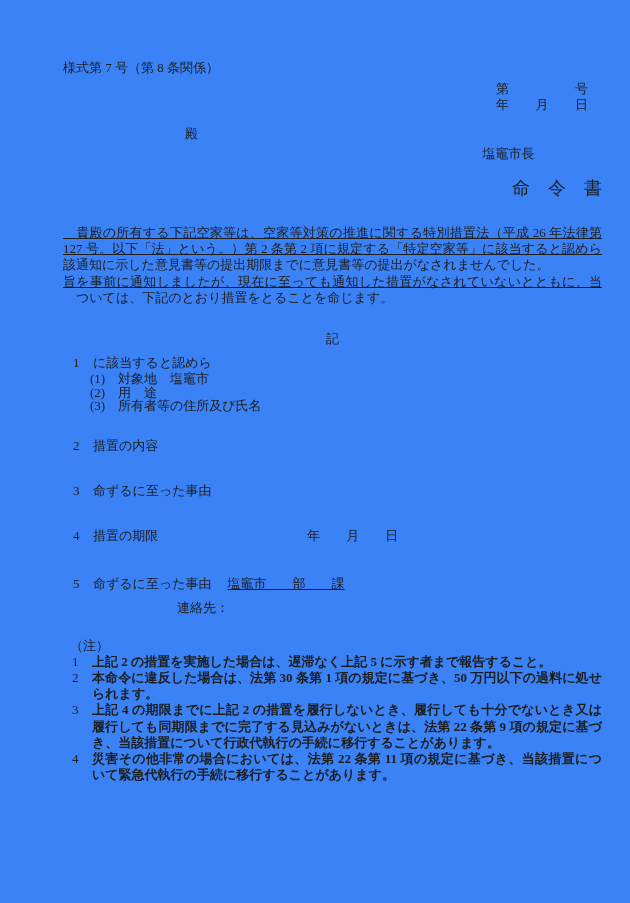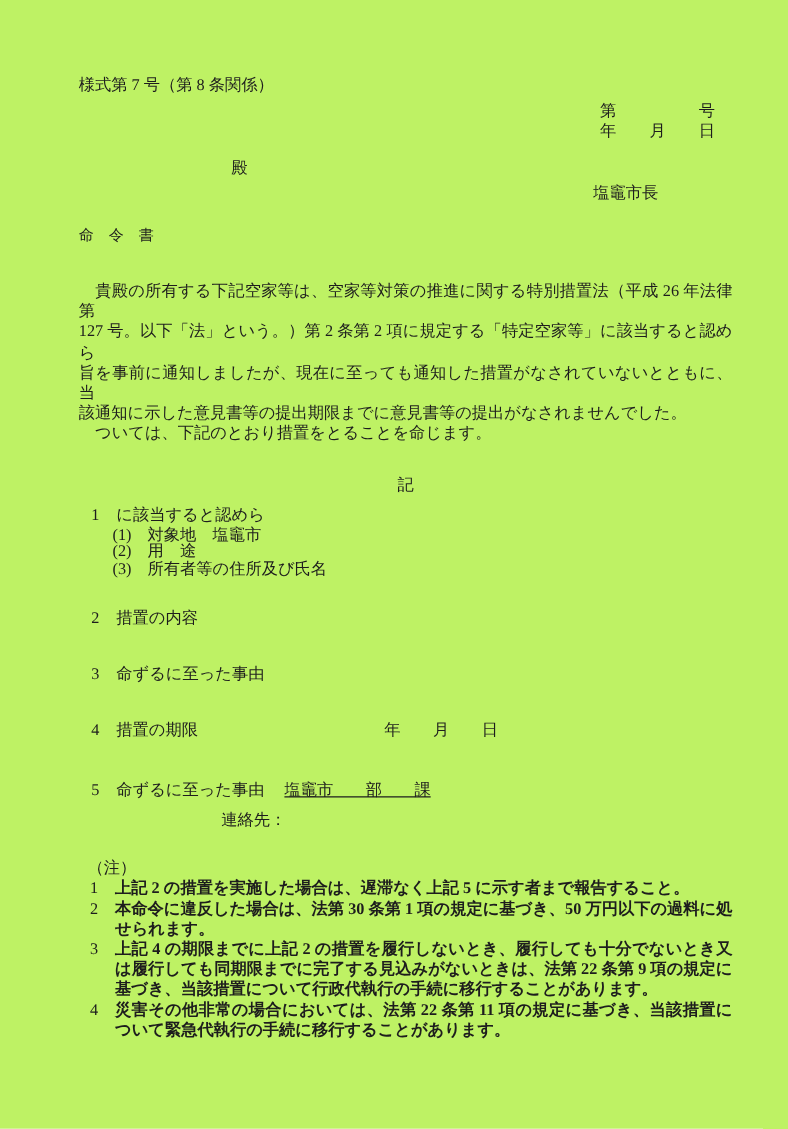--- a/index.html
+++ b/index.html
@@ -5,41 +5,41 @@
   html,body { margin:0; padding:0; }
   body {
     background:#fcfcfc;
     font-family:"Liberation Serif","DejaVu Serif",serif;
     color:#1d1d1d;
   }
   .page {
     position:relative;
     width:630px; height:903px;
     box-sizing:border-box;
-    padding:60px 44px 0 63px;
-    background:#bef264;
+    padding:60px 28px 0 63px;
+    background:#3b82f6;
     font-size:13px; line-height:16px;
     overflow:hidden;
   }
   .form-label { }
   .num-line, .date-line {
     display:flex; justify-content:space-between;
     width:92px; margin-left:auto; margin-right:14px;
   }
   .num-line { margin-top:5px; }
   .date-line { margin-top:0; }
   .addressee { margin-top:13px; margin-left:122px; }
   .issuer    { margin-top:4px;  margin-left:352px;text-align:center; }
   .doc-title {
-    margin:18px 0 0 0; text-align:left;
-    font-size:12px; font-weight:normal; line-height:16px;
+    margin:18px 0 0 0; text-align:right;
+    font-size:18px; font-weight:normal; line-height:16px;
   }
   .body-par { margin-top:29px; line-height:16.2px; }
   .bline { white-space:pre-wrap; }
-  .bline.j { text-align:justify; text-align-last:justify; }
+  .bline.j { text-align:justify; text-align-last:justify;text-decoration:underline; }
   .ki { margin-top:25px; text-align:center; }
   .sec { display:flex; padding-left:10px; }
   .sec .sec-num { width:20px; flex:none; }
   .sec1 { margin-top:8px; }
   .subs { margin-top:1px; line-height:13.6px; }
   .sub { display:flex; padding-left:27px; }
   .sub .sub-num { width:28px; flex:none; }
   .sec2 { margin-top:25px; }
   .sec3 { margin-top:29px; }
   .sec4 { margin-top:29px; }
@@ -80,23 +80,23 @@
 
   <h1 class="doc-title">命　令　書</h1>
 
   <div class="body-par">
 
       <div class="bline j">　貴殿の所有する下記空家等は、空家等対策の推進に関する特別措置法（平成 26 年法律第</div>
 
       <div class="bline j">127 号。以下「法」という。）第 2 条第 2 項に規定する「特定空家等」に該当すると認めら</div>
 
 
+      <div class="bline">該通知に示した意見書等の提出期限までに意見書等の提出がなされませんでした。</div>
+
       <div class="bline j">旨を事前に通知しましたが、現在に至っても通知した措置がなされていないとともに、当</div>
-
-      <div class="bline">該通知に示した意見書等の提出期限までに意見書等の提出がなされませんでした。</div>
 
       <div class="bline">　ついては、下記のとおり措置をとることを命じます。</div>
     </div>
 
   <div class="ki">記</div>
 
   <div class="sec sec1">
     <span class="sec-num">1</span>
     <span>に該当すると認めら</span>
   </div>

